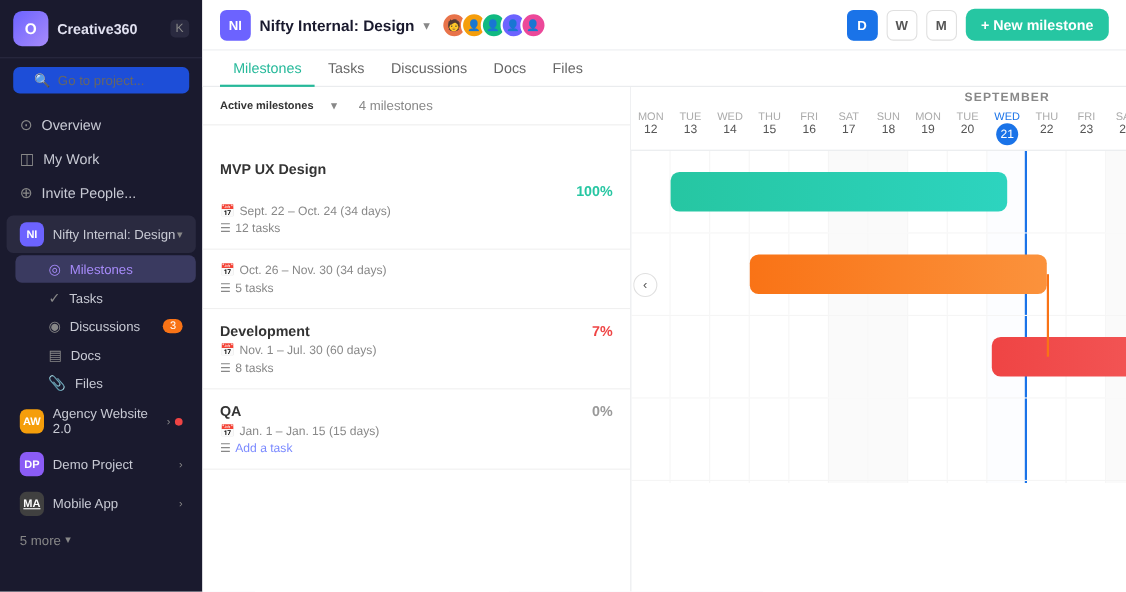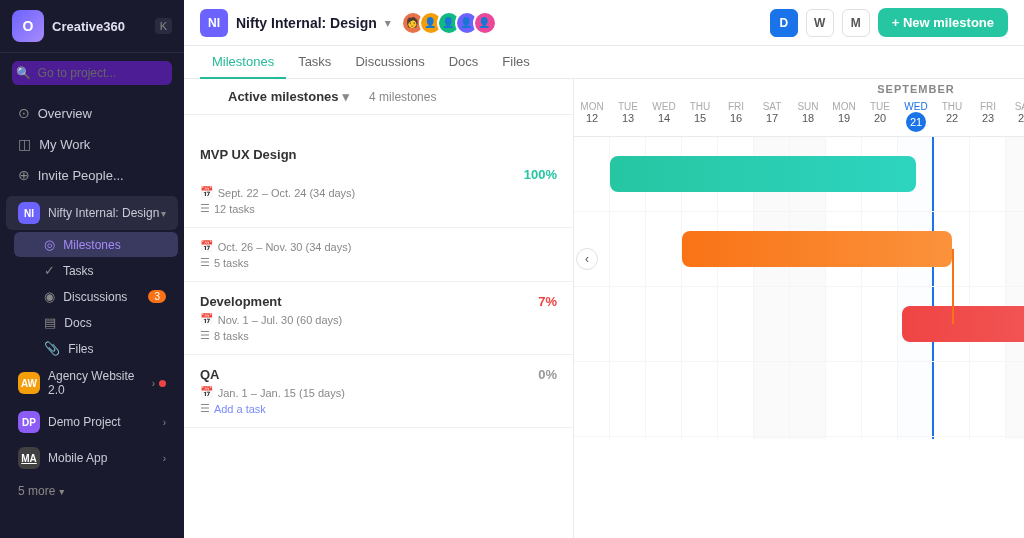--- a/index.html
+++ b/index.html
@@ -8,21 +8,21 @@
     
     #sidebar { width: 184px; min-width: 184px; background: #1a1a2e; color: #c8cad4; display: flex; flex-direction: column; height: 538px; overflow-y: auto; }
     #sidebar::-webkit-scrollbar { width: 4px; } #sidebar::-webkit-scrollbar-track { background: transparent; } #sidebar::-webkit-scrollbar-thumb { background: #444; border-radius: 2px; }
 
     .sidebar-header { display: flex; align-items: center; justify-content: space-between; padding: 10px 12px; border-bottom: 1px solid #2a2a40; }
     .sidebar-logo { width: 32px; height: 32px; background: linear-gradient(135deg, #6c63ff, #a78bfa); border-radius: 8px; display: flex; align-items: center; justify-content: center; color: white; font-weight: bold; font-size: 14px; }
     .sidebar-app-name { color: #e0e0f0; font-weight: 600; font-size: 13px; margin-left: 8px; flex: 1; }
     .sidebar-k-badge { background: #2a2a40; color: #888; border-radius: 4px; padding: 2px 5px; font-size: 11px; }
 
     .sidebar-search { padding: 8px 12px; }
-    .sidebar-search input { width: 100%; background: #4c1d95; border: none; border-radius: 6px; padding: 5px 4px; color: #c8cad4; font-size: 12px; outline: none; }
+    .sidebar-search input { width: 100%; background: #1d4ed8; border: none; border-radius: 6px; padding: 5px 19px; color: #c8cad4; font-size: 12px; outline: none; }
     .sidebar-search input::placeholder { color: #666; }
 
     .sidebar-nav { padding: 4px 0; }
     .sidebar-nav-item { display: flex; align-items: center; padding: 7px 12px; cursor: pointer; border-radius: 6px; margin: 1px 6px; color: #c8cad4; font-size: 13px; }
     .sidebar-nav-item .icon { margin-right: 8px; font-size: 14px; color: #888; }
 
     .sidebar-section-title { padding: 10px 12px 4px; font-size: 10px; font-weight: 700; color: #666; text-transform: uppercase; letter-spacing: 0.8px; display: flex; align-items: center; justify-content: space-between; }
     .sidebar-section-title .add-btn { width: 16px; height: 16px; background: #3a3a54; border-radius: 4px; display: flex; align-items: center; justify-content: center; cursor: pointer; color: #888; font-size: 14px; }
 
     .project-item { display: flex; align-items: center; padding: 6px 12px; cursor: pointer; border-radius: 6px; margin: 1px 6px; }
@@ -58,21 +58,21 @@
     .nav-tabs { display: flex; gap: 0; border-bottom: 1px solid #e8eaed; padding: 0 16px; background: white; }
     .nav-tab { padding: 8px 12px; font-size: 13px; color: #666; cursor: pointer; border-bottom: 2px solid transparent; margin-bottom: -1px; }
     .nav-tab.active { color: #26b99a; border-bottom-color: #26b99a; font-weight: 500; }
 
     
     .content { display: flex; flex: 1; overflow: hidden; }
 
     
     .milestones-panel { width: 390px; min-width: 390px; border-right: 1px solid #e8eaed; display: flex; flex-direction: column; overflow: hidden; }
     .milestones-header { padding: 10px 16px; display: flex; align-items: center; border-bottom: 1px solid #eee; }
-    .milestones-title { font-weight: 600; font-size: 13px; color: #333; display: flex; align-items: center; gap: 4px; margin-left: 28px; }
+    .milestones-title { font-weight: 600; font-size: 10px; color: #333; display: flex; align-items: center; gap: 16px; }
     .milestones-count { font-size: 12px; color: #888; margin-left: 20px; font-weight: 400; }
     .milestones-list { flex: 1; overflow-y: auto; }
 
     .milestone-item { padding: 12px 16px; border-bottom: 1px solid #f0f0f0; }
     .milestone-top { display: flex; align-items: center; justify-content: space-between; margin-bottom: 4px; }
     .milestone-name { font-size: 13px; font-weight: 600; color: #333; }
     .milestone-pct { font-size: 13px; font-weight: 600; }
     .milestone-pct.green { color: #26c6a2; margin-top: 40px; }
     .milestone-pct.orange { color: #f97316; }
     .milestone-pct.red { color: #ef4444; }

